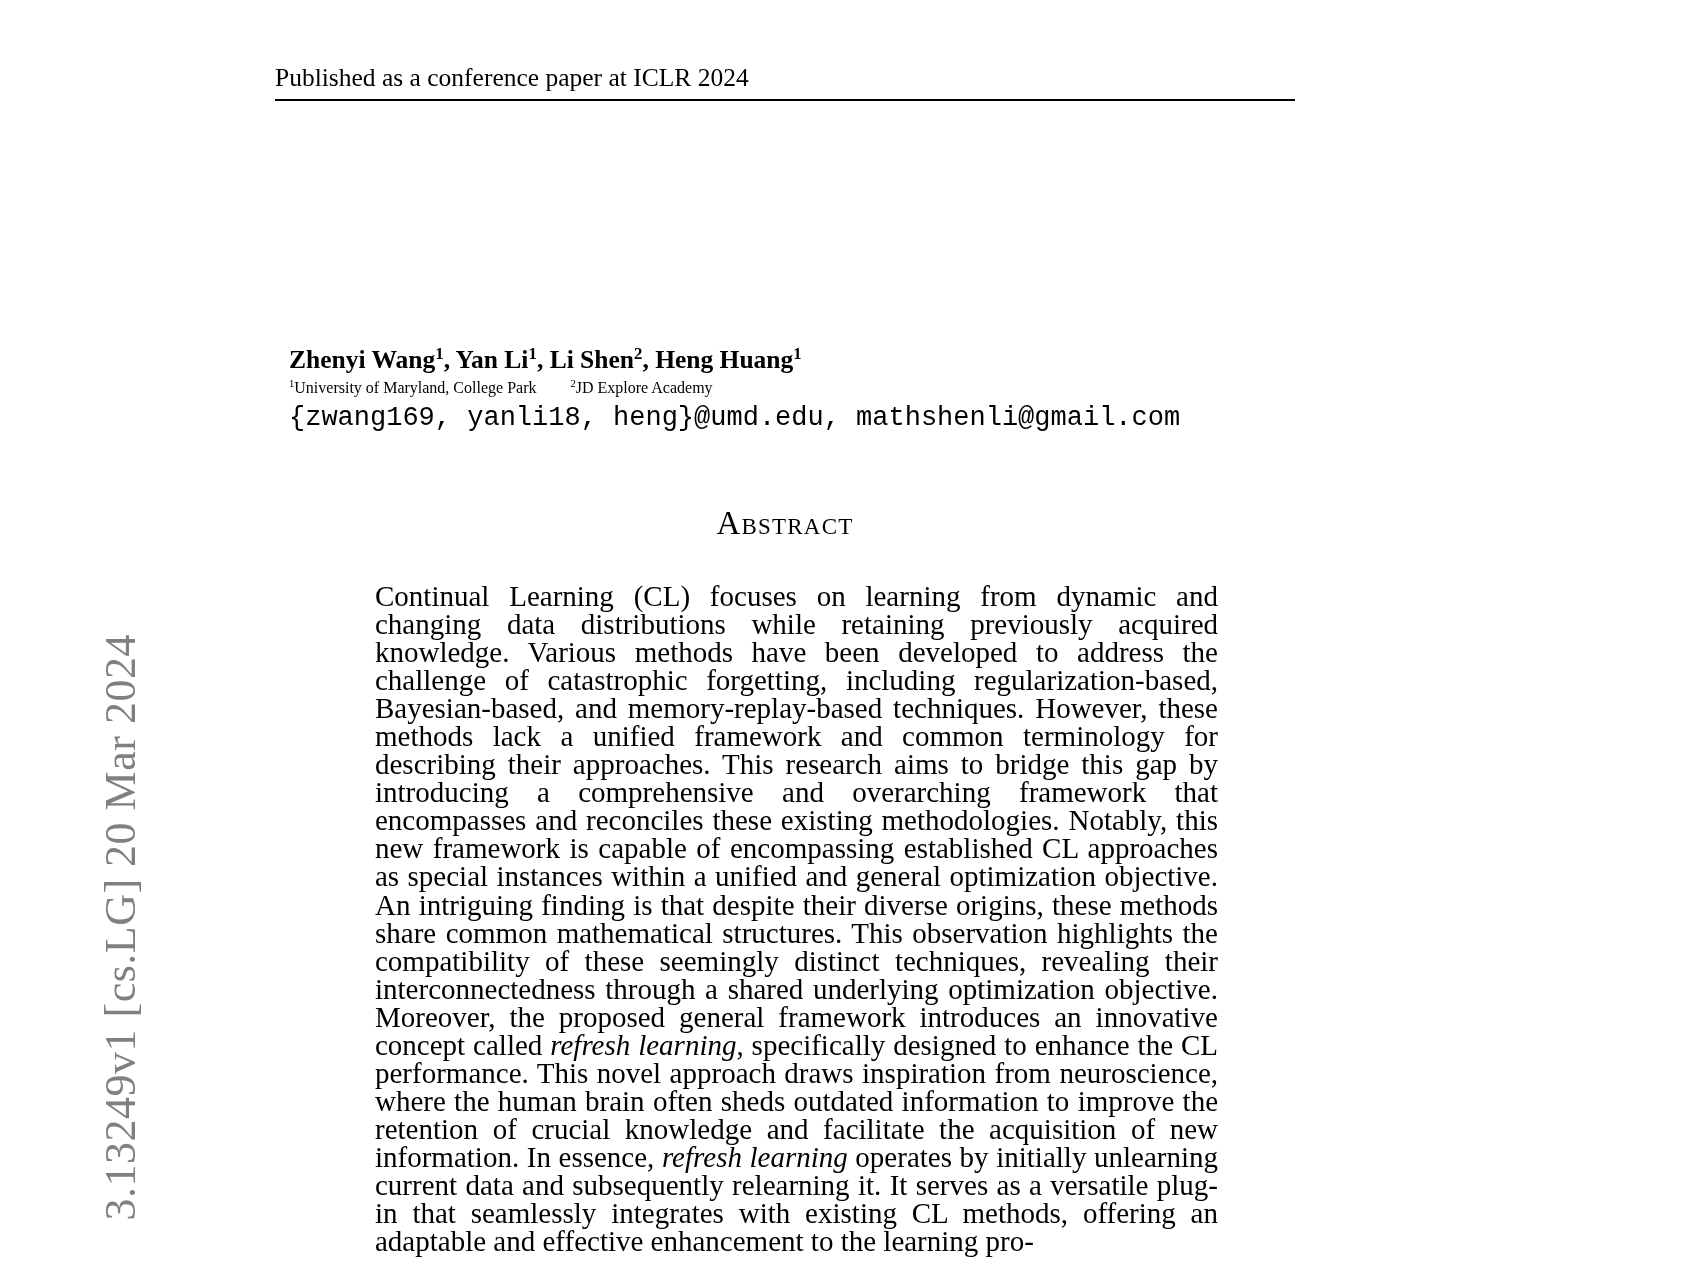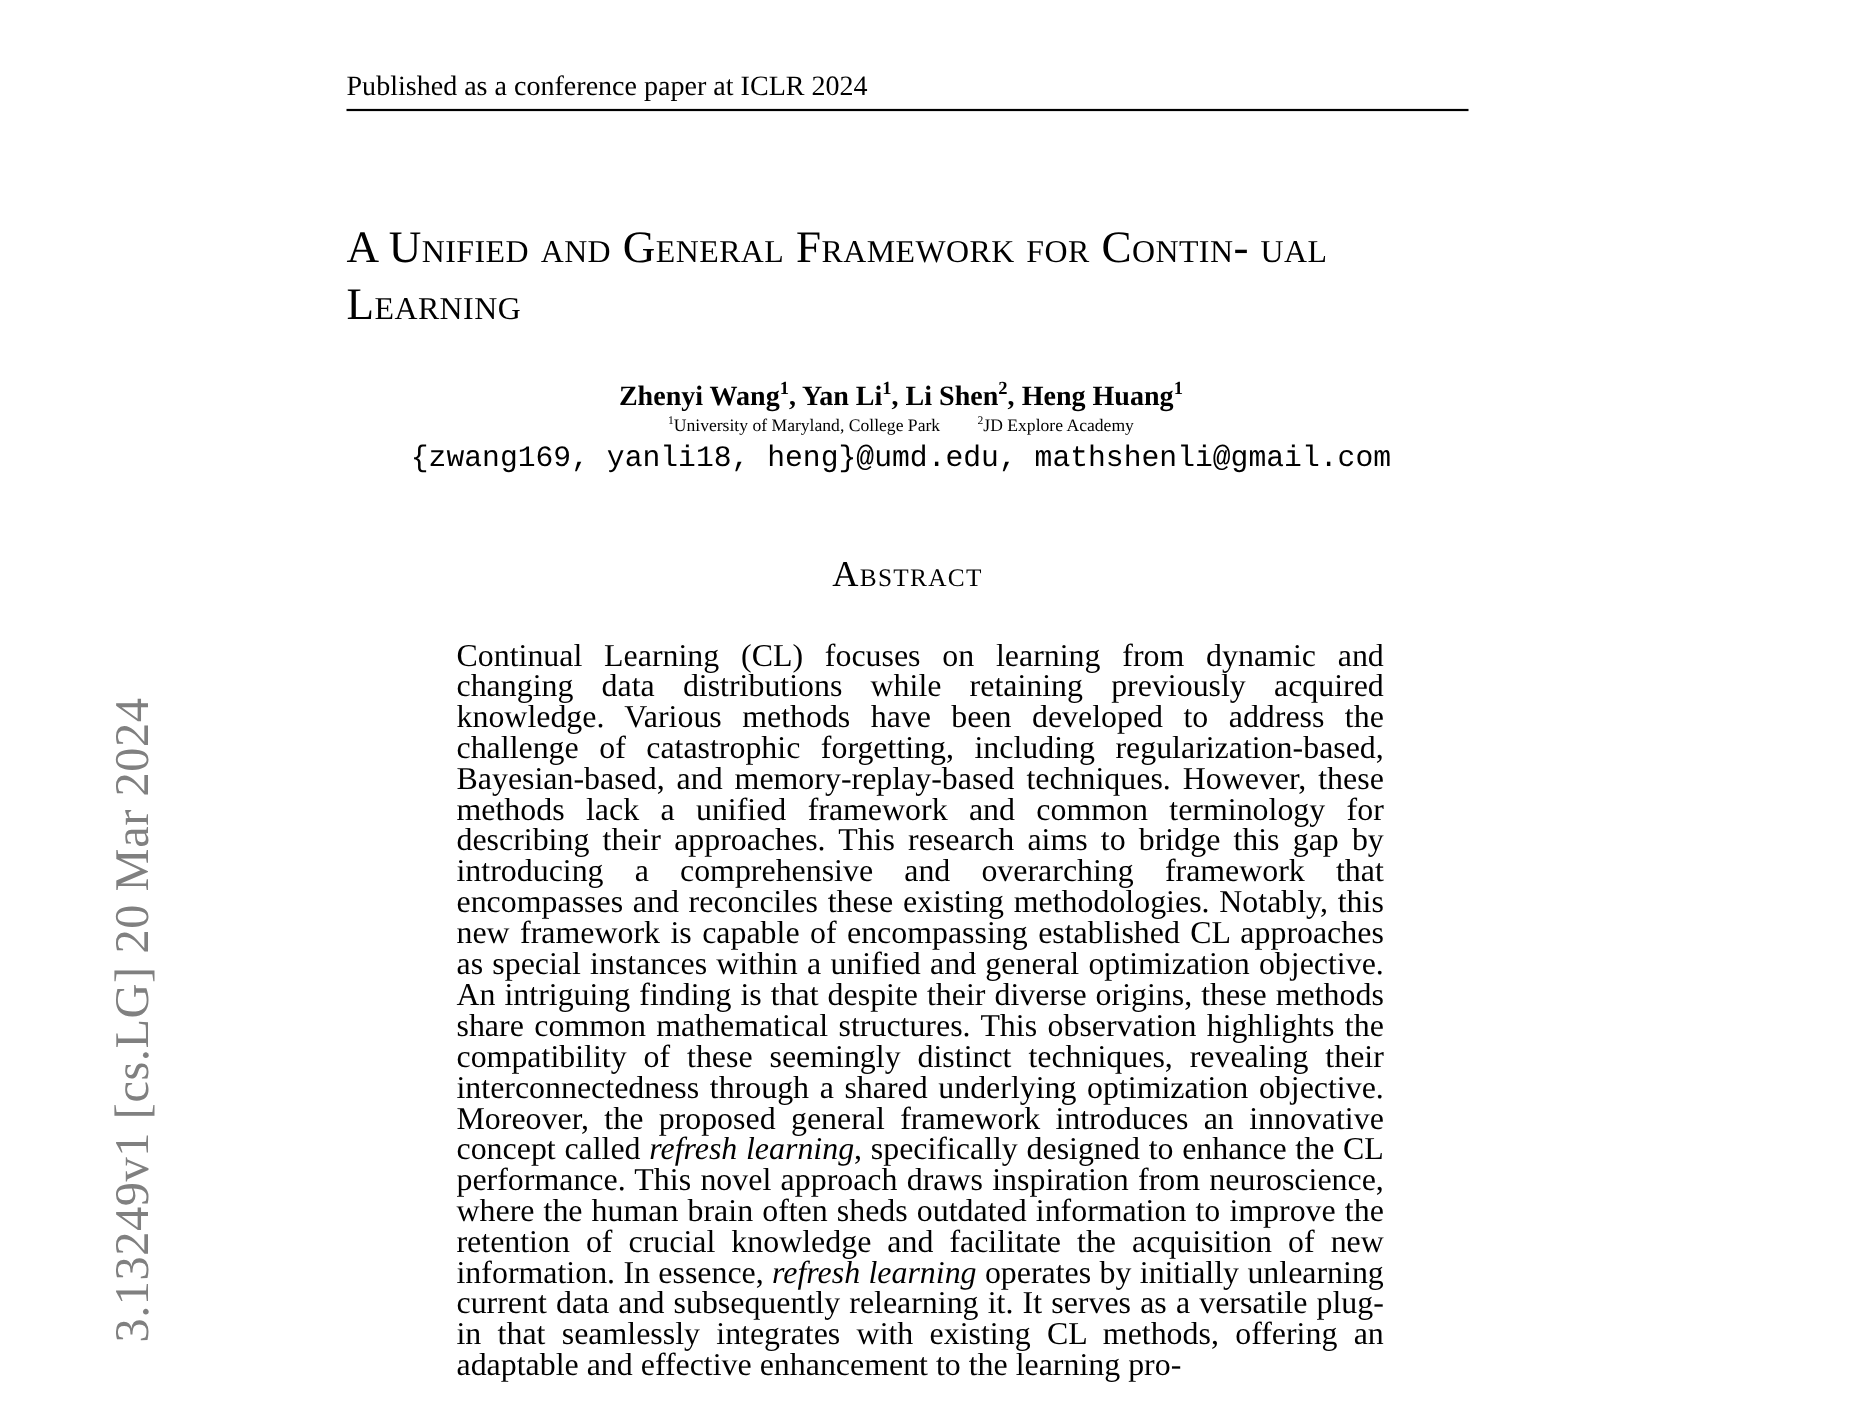--- a/index.html
+++ b/index.html
@@ -34,21 +34,20 @@
     padding-left: 0px;
   }
 
   
   #page-col {
     position: absolute;
     left: 275px;
     top: 0;
     width: 1020px;
     height: 1275px;
-    margin-left: 40px;
   }
 
   
   #running-header {
     position: absolute;
     top: 64px;
     left: 0;
     font-size: 25.5px;
     line-height: 1.1;
     white-space: nowrap;
@@ -75,21 +74,20 @@
     font-weight: normal;
     margin: 0;
   }
 
   
   #author-block {
     position: absolute;
     top: 345px;
     left: 14px;
     width: 980px;
-    text-align: center;
   }
   #author-line {
     font-size: 25.5px;
     font-weight: bold;
     line-height: 1.18;
     white-space: nowrap;
   }
   #affil-line {
     font-size: 16px;
     line-height: 1.22;
@@ -137,24 +135,20 @@
 </head>
 <body>
 
 <div id="arxiv-stamp">3.13249v1  [cs.LG]  20 Mar 2024</div>
 
 <div id="page-col">
 
   <div id="running-header">Published as a conference paper at ICLR 2024</div>
   <div id="header-rule"></div>
 
-  <h1 id="paper-title">
-    <span>A Unified and General Framework for Contin-</span>
-    <span>ual Learning</span>
-  </h1>
 
   <div id="author-block">
 
     <div id="author-line">
       <span>Zhenyi Wang</span><sup>1</sup><span>, </span><span>Yan Li</span><sup>1</sup><span>, </span><span>Li Shen</span><sup>2</sup><span>, </span><span>Heng Huang</span><sup>1</sup>
     </div>
 
     <div id="affil-line">
       <sup>1</sup><span>University of Maryland, College Park</span><span class="gap"></span><sup>2</sup><span>JD Explore Academy</span>
     </div>

